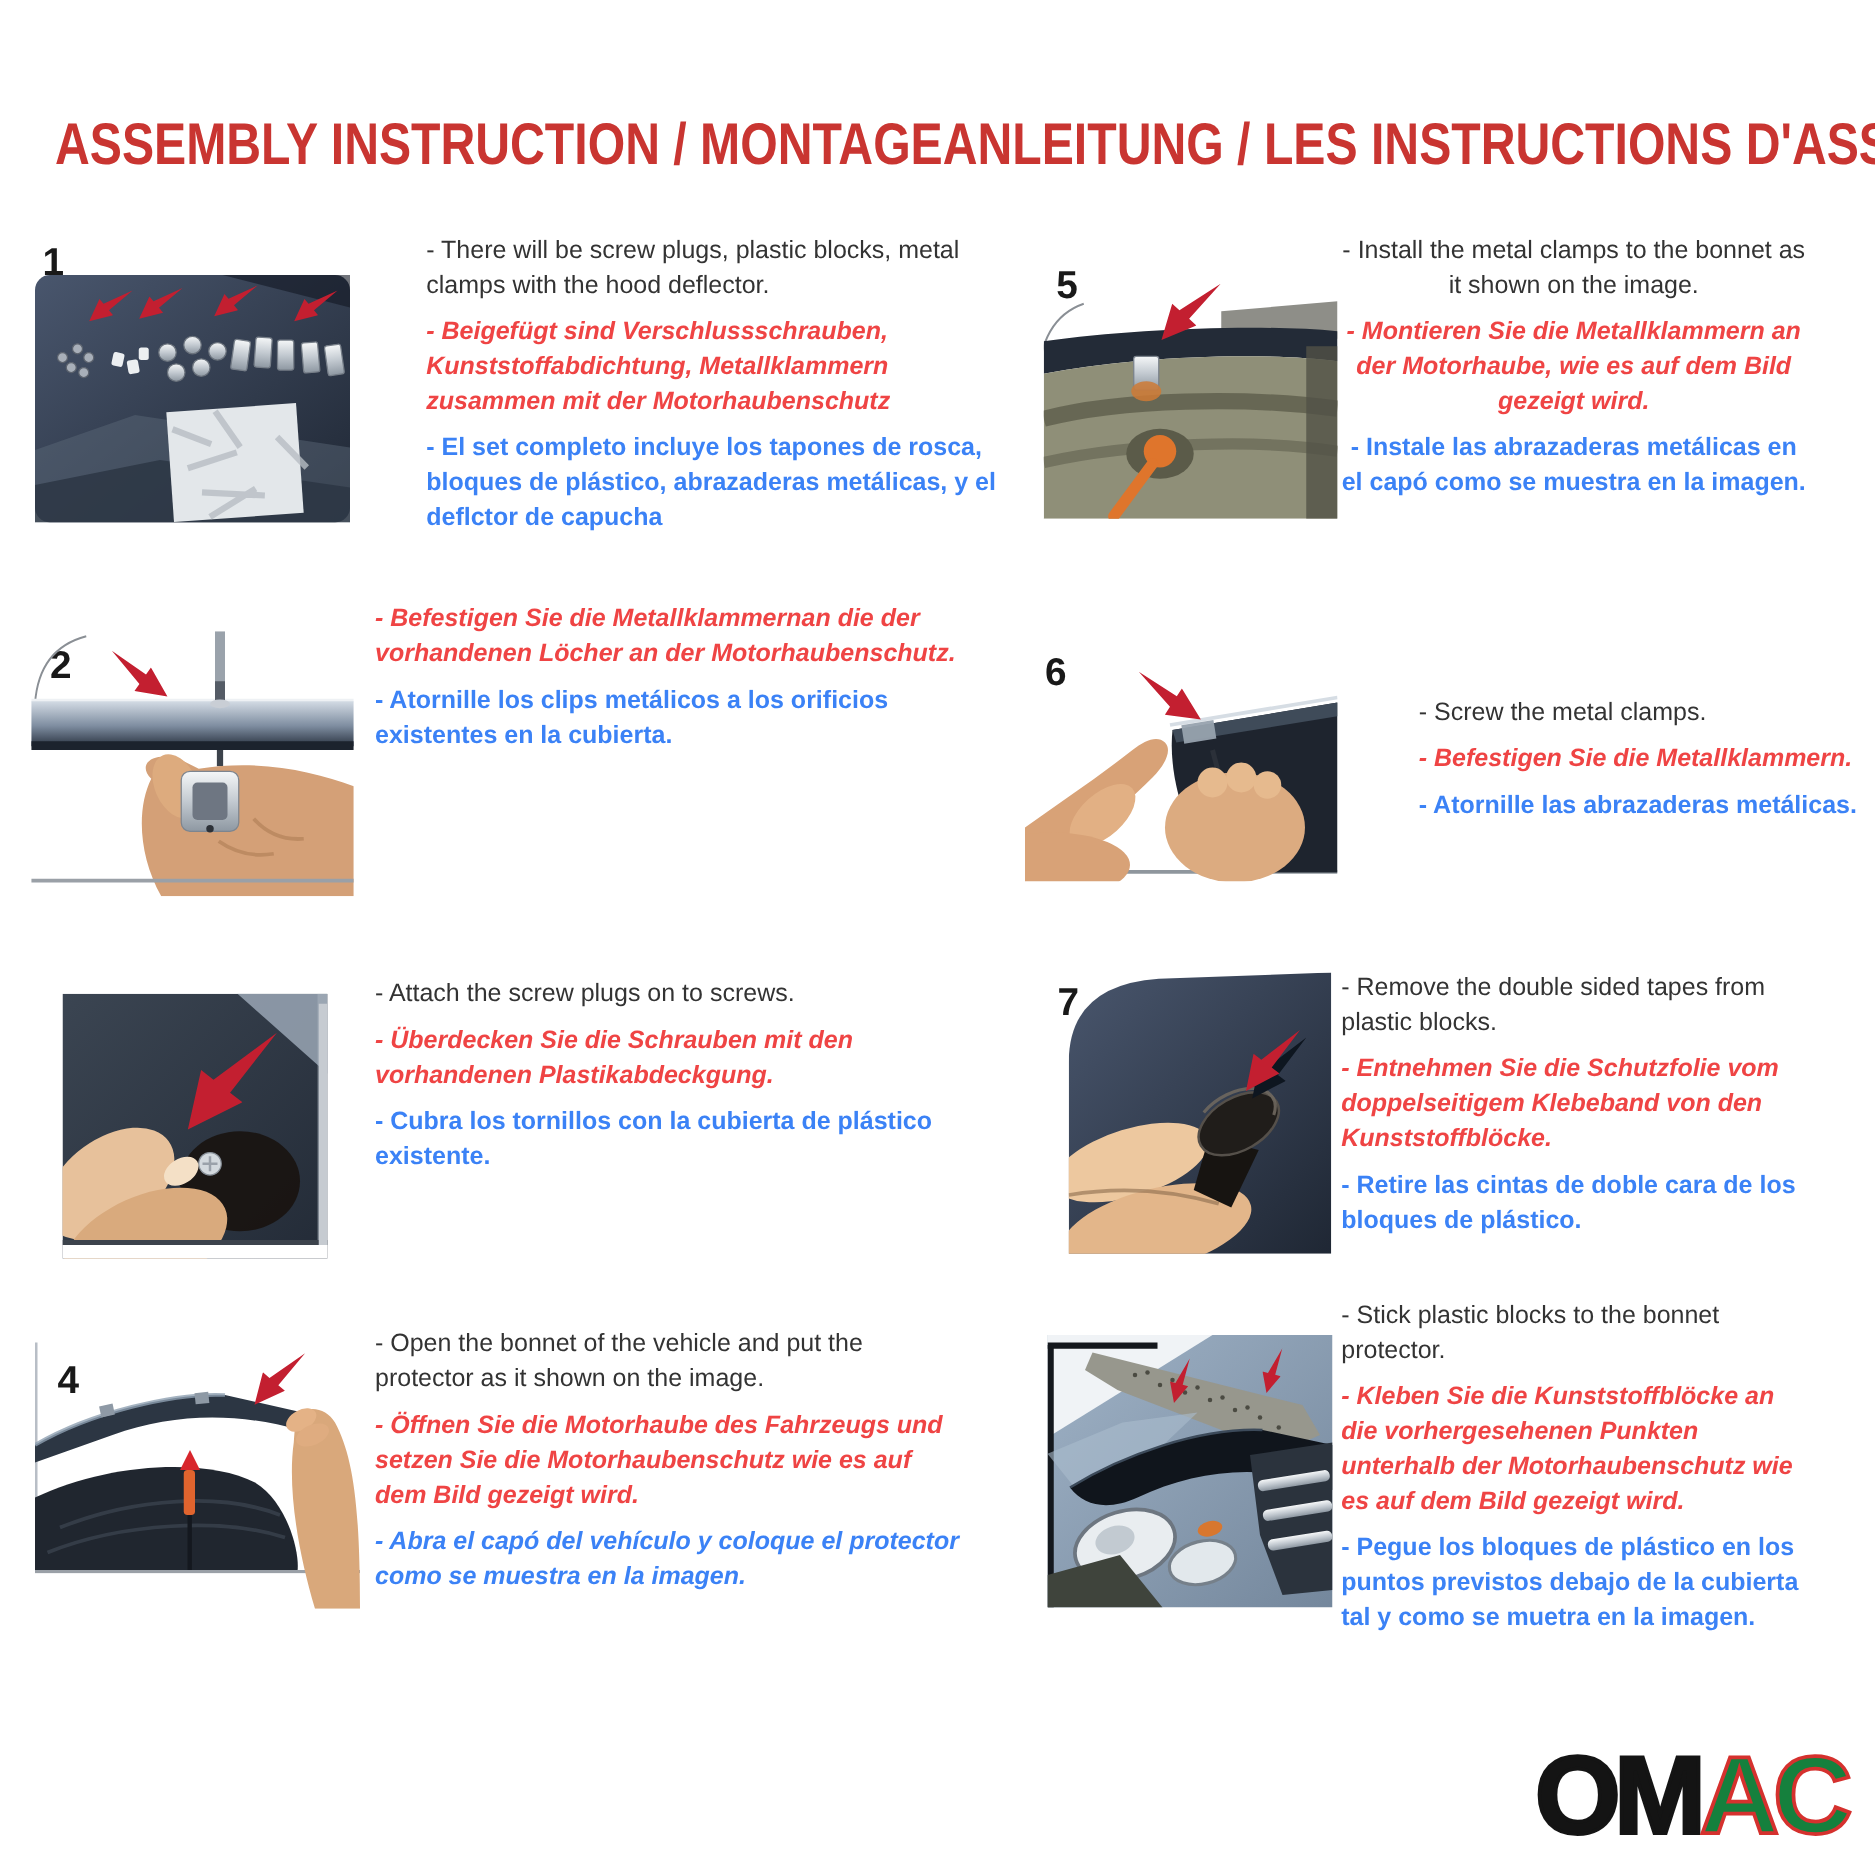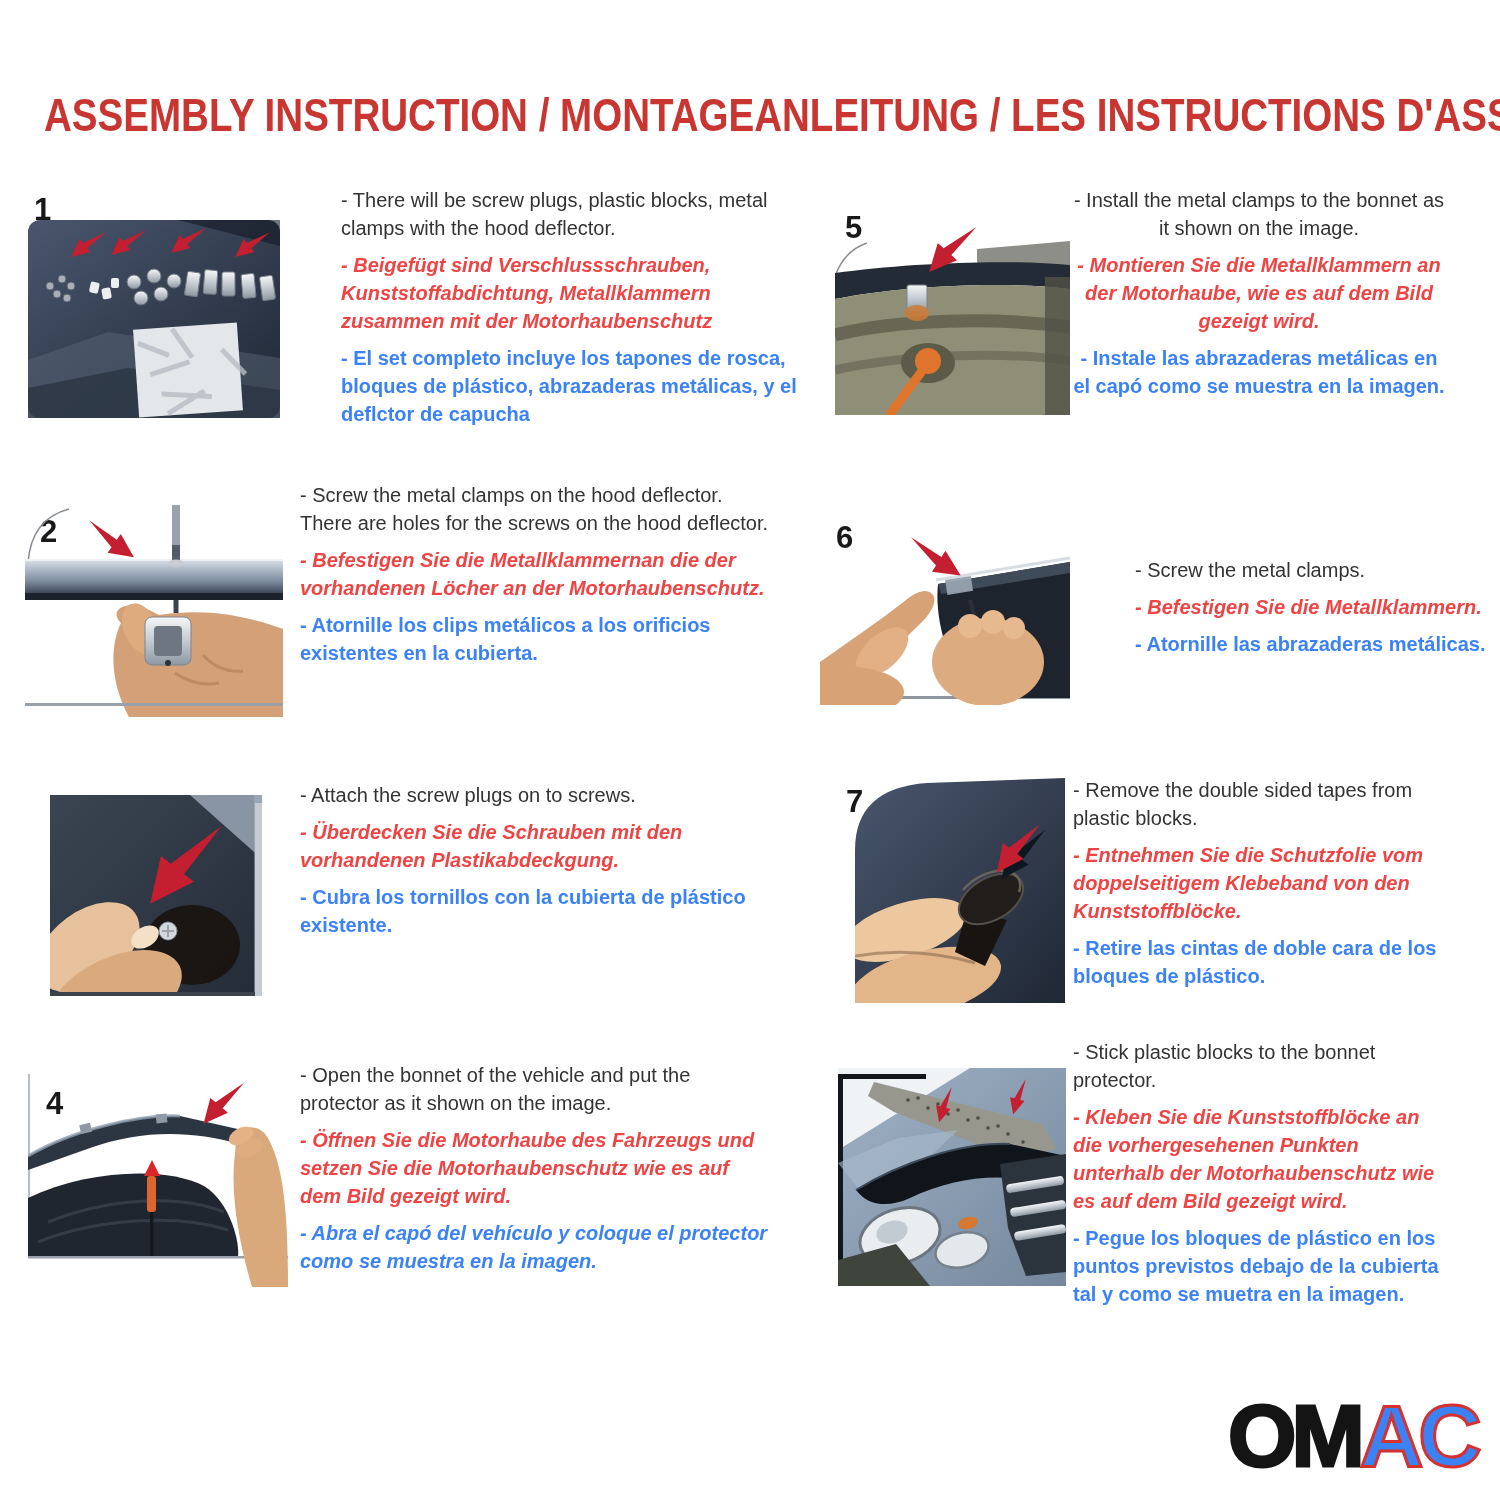--- a/index.html
+++ b/index.html
@@ -23,21 +23,21 @@
   .n2{left:40px;top:516px;} .p2{left:25px;top:505px;} .t2{left:300px;top:481px;width:470px;}
   .n3{left:72px;top:806px;} .p3{left:50px;top:795px;} .t3{left:300px;top:781px;width:470px;}
   .n4{left:46px;top:1088px;} .p4{left:28px;top:1072px;} .t4{left:300px;top:1061px;width:470px;}
   .n5{left:845px;top:212px;} .p5{left:827px;top:215px;} .t5{left:1073px;top:186px;width:372px;text-align:center;}
   .n6{left:836px;top:522px;} .p6{left:820px;top:520px;} .t6{left:1135px;top:556px;width:372px;}
   .n7{left:846px;top:786px;} .p7{left:855px;top:778px;} .t7{left:1073px;top:776px;width:372px;}
   .n8{left:828px;top:1040px;} .p8{left:838px;top:1068px;} .t8{left:1073px;top:1038px;width:372px;}
   .logo{position:absolute;left:1228px;top:1392px;font-size:88px;font-weight:700;
         letter-spacing:-5px;line-height:1;white-space:nowrap;}
   .logo .b{color:#141414;-webkit-text-stroke:3px #141414;}
-  .logo .r{color:#3b82f6;-webkit-text-stroke:3px #d5312e;}
+  .logo .r{color:#15803d;-webkit-text-stroke:3px #d5312e;}
 </style>
 </head>
 <body>
 
 <div class="page">
 
   
   <svg width="0" height="0" style="position:absolute" aria-hidden="true">
     <defs>
       <symbol id="arrow" viewBox="0 0 100 40">
@@ -159,21 +159,20 @@
             <circle cx="143" cy="158" r="3" fill="#2c3138"></circle>
           </g>
           <g transform="translate(60,18) rotate(35)">
             <use href="#arrow" width="62" height="23" y="-11.5" fill="#c31f30"></use>
             </g>
           <rect x="0" y="198" width="258" height="3" fill="#9aa0a7"></rect>
         </g>
       </svg>
     </figure>
     <div class="texts t2">
-      <p class="en">- Screw the metal clamps on the hood deflector. There are holes for the screws on the hood deflector.</p>
       <p class="de">- Befestigen Sie die Metallklammernan die der vorhandenen Löcher an der Motorhaubenschutz.</p>
       <p class="es">- Atornille los clips metálicos a los orificios existentes en la cubierta.</p>
     </div>
   </section>
 
   
   <section class="step">
     <div class="num n3 white">3</div>
     <figure class="photo p3">
       <svg width="212" height="212" viewBox="0 0 212 212">

